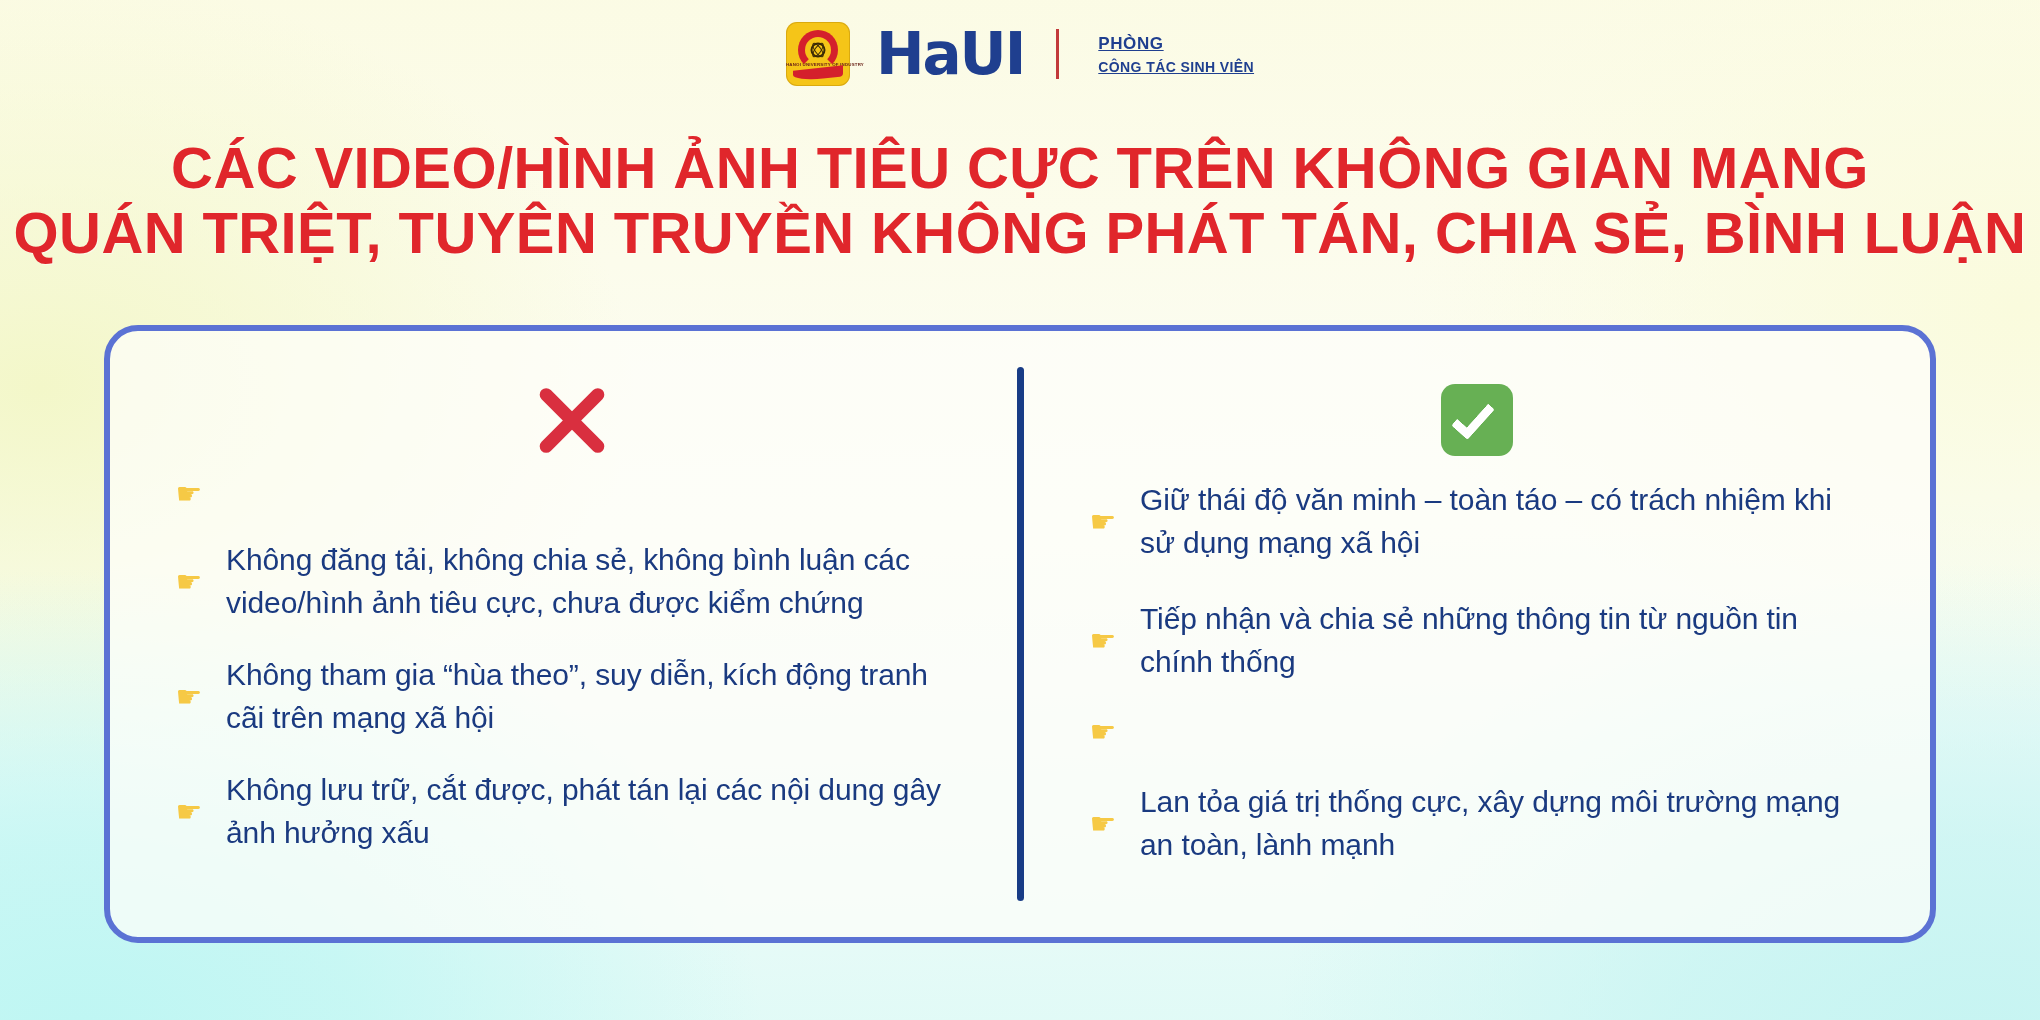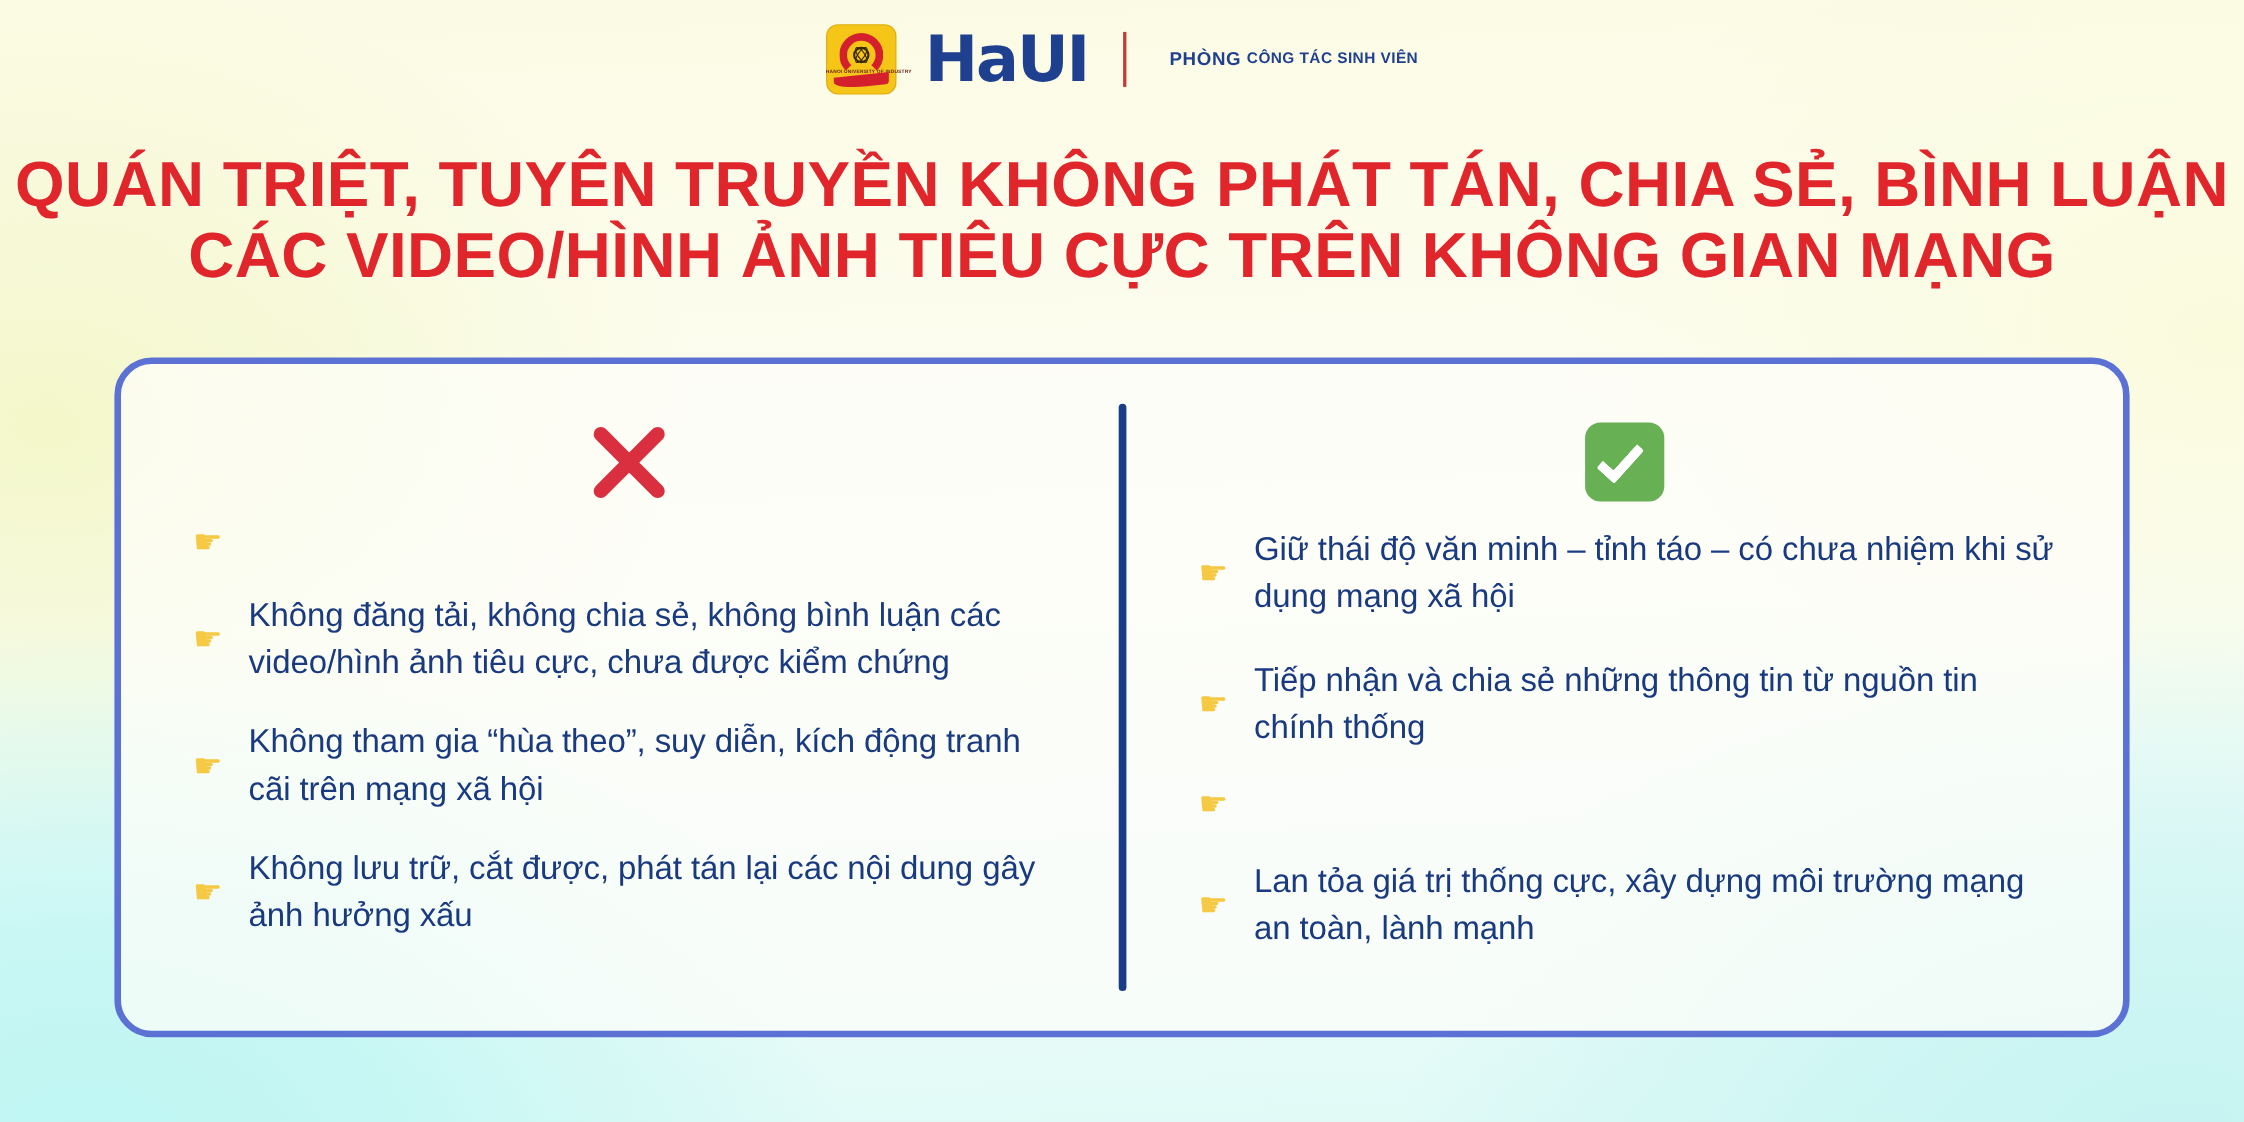--- a/index.html
+++ b/index.html
@@ -121,25 +121,26 @@
     letter-spacing: -2px;
   }
   .logo-sep {
     width: 3px;
     height: 50px;
     background: #C23A3A;
     margin: 0 13px 0 6px;
   }
   .logo-sub {
     display: flex;
-    flex-direction: row;
+    flex-direction: column;
     gap: 5px;
     color: #1F3F8F;
     font-weight: bold;
     font-family: "Liberation Sans", sans-serif;
+    text-decoration: underline;
   }
   .logo-sub .l1 { font-size: 17px; letter-spacing: .6px; }
   .logo-sub .l2 { font-size: 14px; letter-spacing: .4px; }
 
   
   .title {
     position: absolute;
     top: 136px;
     left: 0;
     width: 100%;
@@ -281,22 +282,22 @@
       <div class="logo-word">HaUI</div>
       <div class="logo-sep"></div>
       <div class="logo-sub">
         <div class="l1">PHÒNG</div>
         <div class="l2">CÔNG TÁC SINH VIÊN</div>
       </div>
     </div>
   </div>
 
   <div class="title">
+    <span class="ln">CÁC VIDEO/HÌNH ẢNH TIÊU CỰC TRÊN KHÔNG GIAN MẠNG</span>
     <span class="ln">QUÁN TRIỆT, TUYÊN TRUYỀN KHÔNG PHÁT TÁN, CHIA SẺ, BÌNH LUẬN</span>
-    <span class="ln">CÁC VIDEO/HÌNH ẢNH TIÊU CỰC TRÊN KHÔNG GIAN MẠNG</span>
   </div>
 
   <div class="card">
 
     <div class="divider"></div>
 
     <div class="col col-left">
       <div class="badge-row">
         <div class="x-mark">
           <span></span>
@@ -322,21 +323,21 @@
       </div>
     </div>
 
     <div class="col col-right">
       <div class="badge-row">
         <div class="check-box"></div>
       </div>
       <div class="items items-right">
         <div class="item">
           <div class="hand-icon">☛</div>
-          <div class="item-text">Giữ thái độ văn minh – tỉnh táo – có chưa nhiệm khi sử dụng mạng xã hội</div>
+          <div class="item-text">Giữ thái độ văn minh – toàn táo – có trách nhiệm khi sử dụng mạng xã hội</div>
         </div>
         <div class="item">
           <div class="hand-icon">☛</div>
           <div class="item-text">Tiếp nhận và chia sẻ những thông tin từ nguồn tin chính thống</div>
         </div>
         <div class="item">
           <div class="hand-icon">☛</div>
         </div>
         <div class="item">
           <div class="hand-icon">☛</div>

